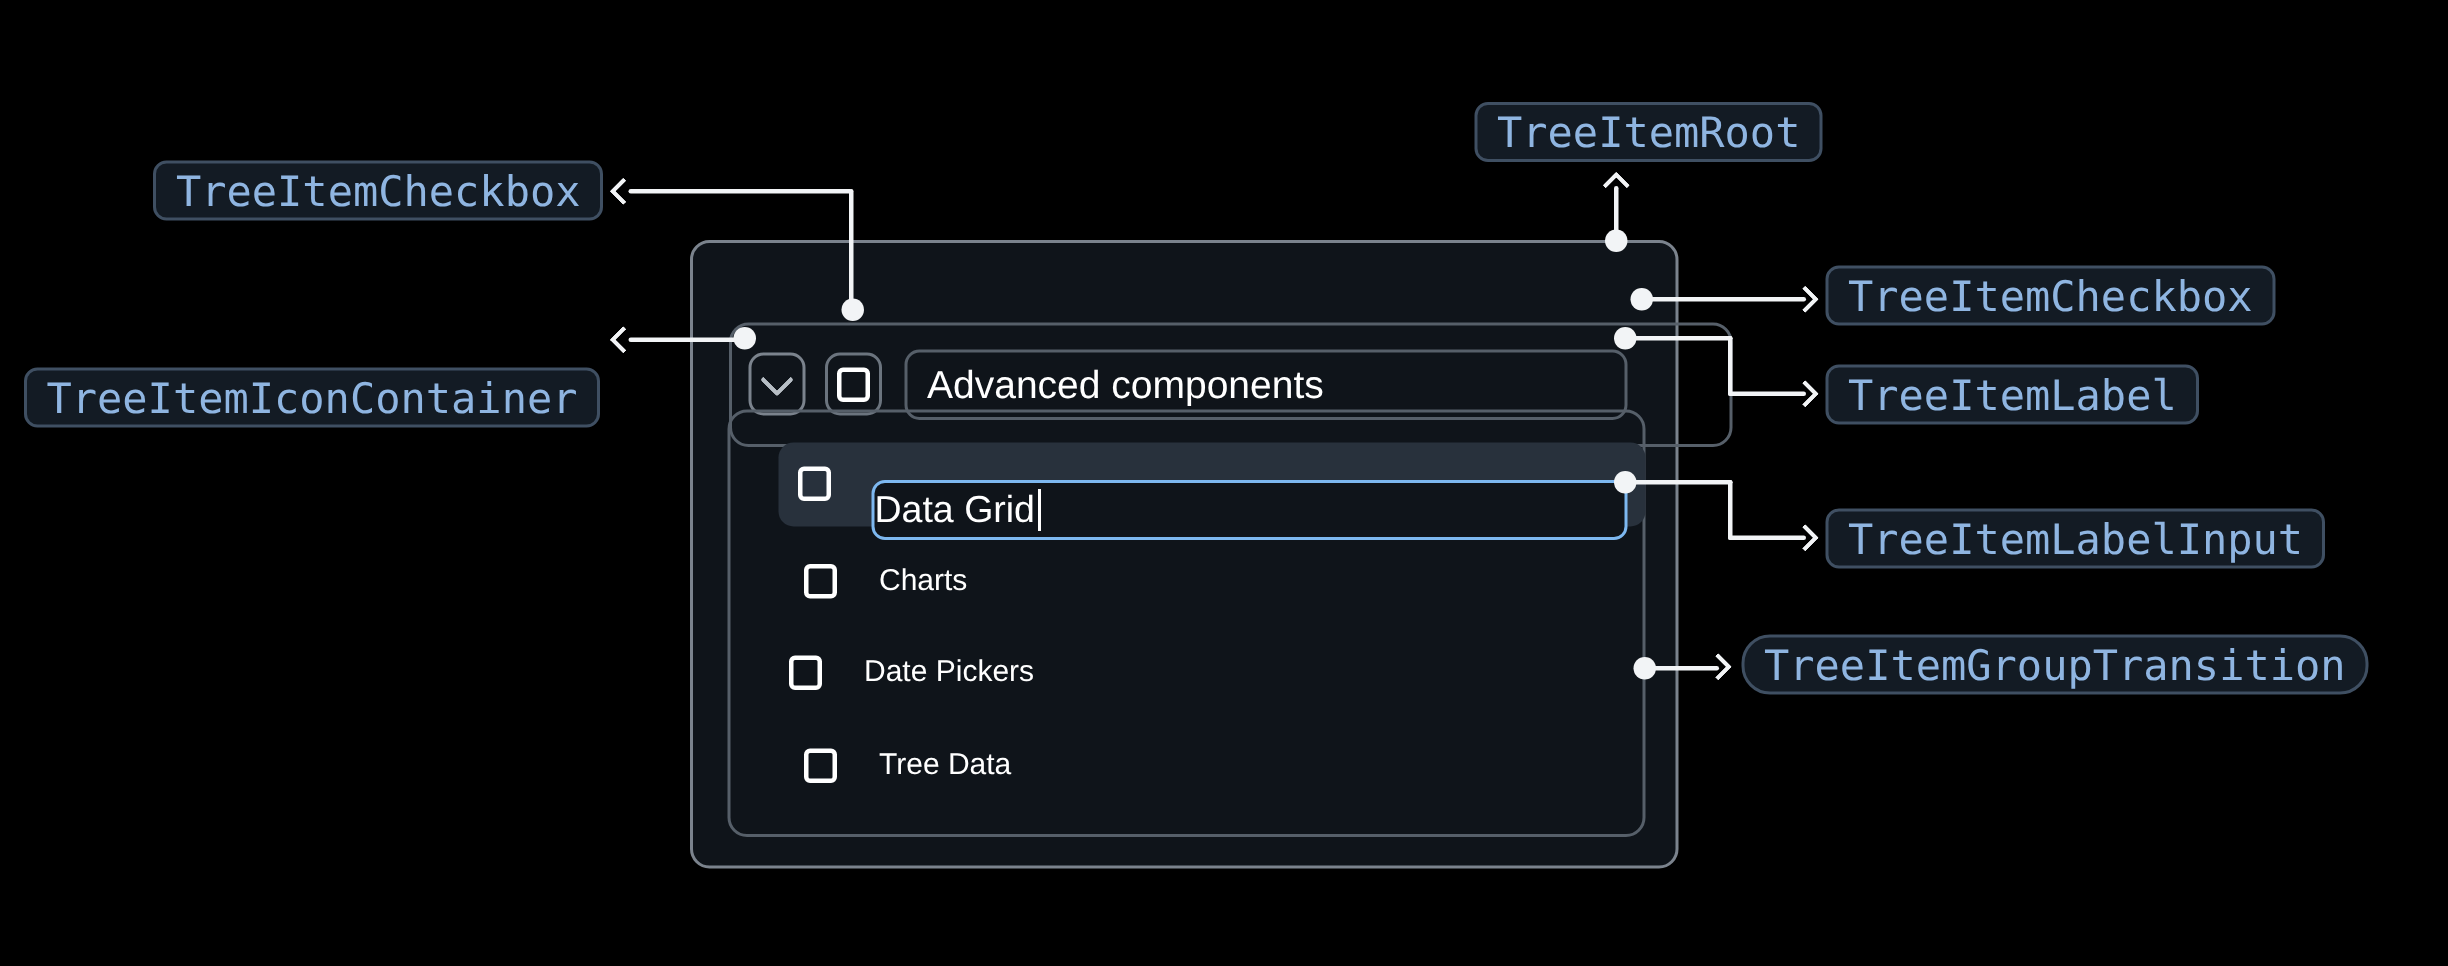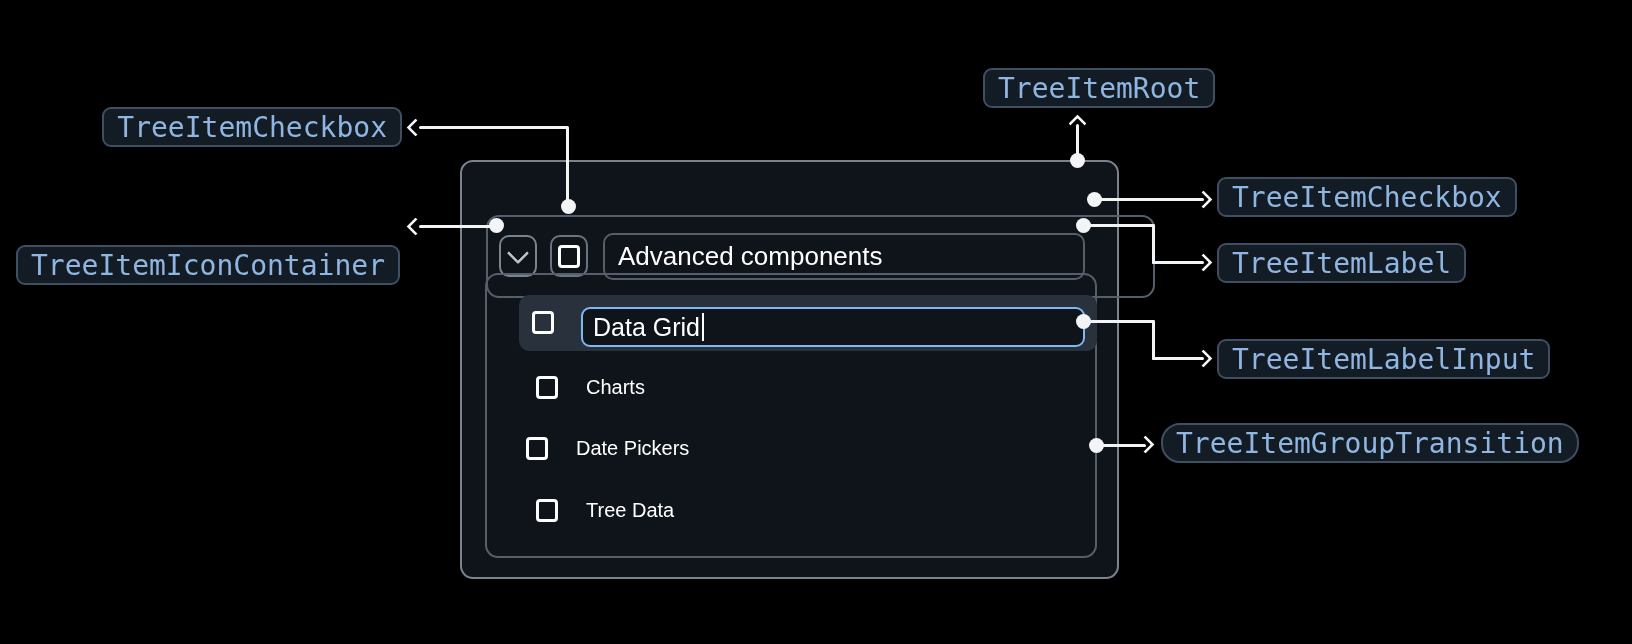--- a/index.html
+++ b/index.html
@@ -51,24 +51,24 @@
     border:2px solid var(--border-soft,#565f69);border-radius:13px;
   }
   .row{position:absolute;display:flex;align-items:center;cursor:pointer;}
   .row-label{color:var(--text-primary,#fff);font-size:20px;margin-left:28px;}
   .row.selected{
     left:32px;top:20px;width:578px;height:56px;border-radius:10px;
     background:var(--selected-row-bg,#28313c);
   }
   .row.selected .cb-glyph{position:absolute;left:13px;top:16px;}
   .label-input{
-    position:absolute;left:62px;top:12px;width:504px;height:40px;box-sizing:border-box;
+    position:absolute;left:62px;top:25px;width:504px;height:40px;box-sizing:border-box;
     border:2px solid var(--accent-blue,#7db8f0);border-radius:9px;
     background:var(--surface,#0f141a);display:flex;align-items:center;
-    padding-left:10px;color:var(--text-primary,#fff);font-size:25px;cursor:text;
+    color:var(--text-primary,#fff);font-size:25px;cursor:text;
   }
   .caret{display:inline-block;width:2.5px;height:28px;background:var(--text-primary,#fff);margin-left:2px;}
   
   .seg{position:absolute;background:var(--arrow,#f2f4f6);border-radius:2px;}
   .h-seg{height:3px;}
   .v-seg{width:3px;}
   .dot{position:absolute;width:15px;height:15px;border-radius:50%;background:var(--arrow,#f2f4f6);}
   .chev{
     position:absolute;width:13px;height:13px;box-sizing:border-box;
     border-top:3.5px solid var(--arrow,#f2f4f6);border-right:3.5px solid var(--arrow,#f2f4f6);

